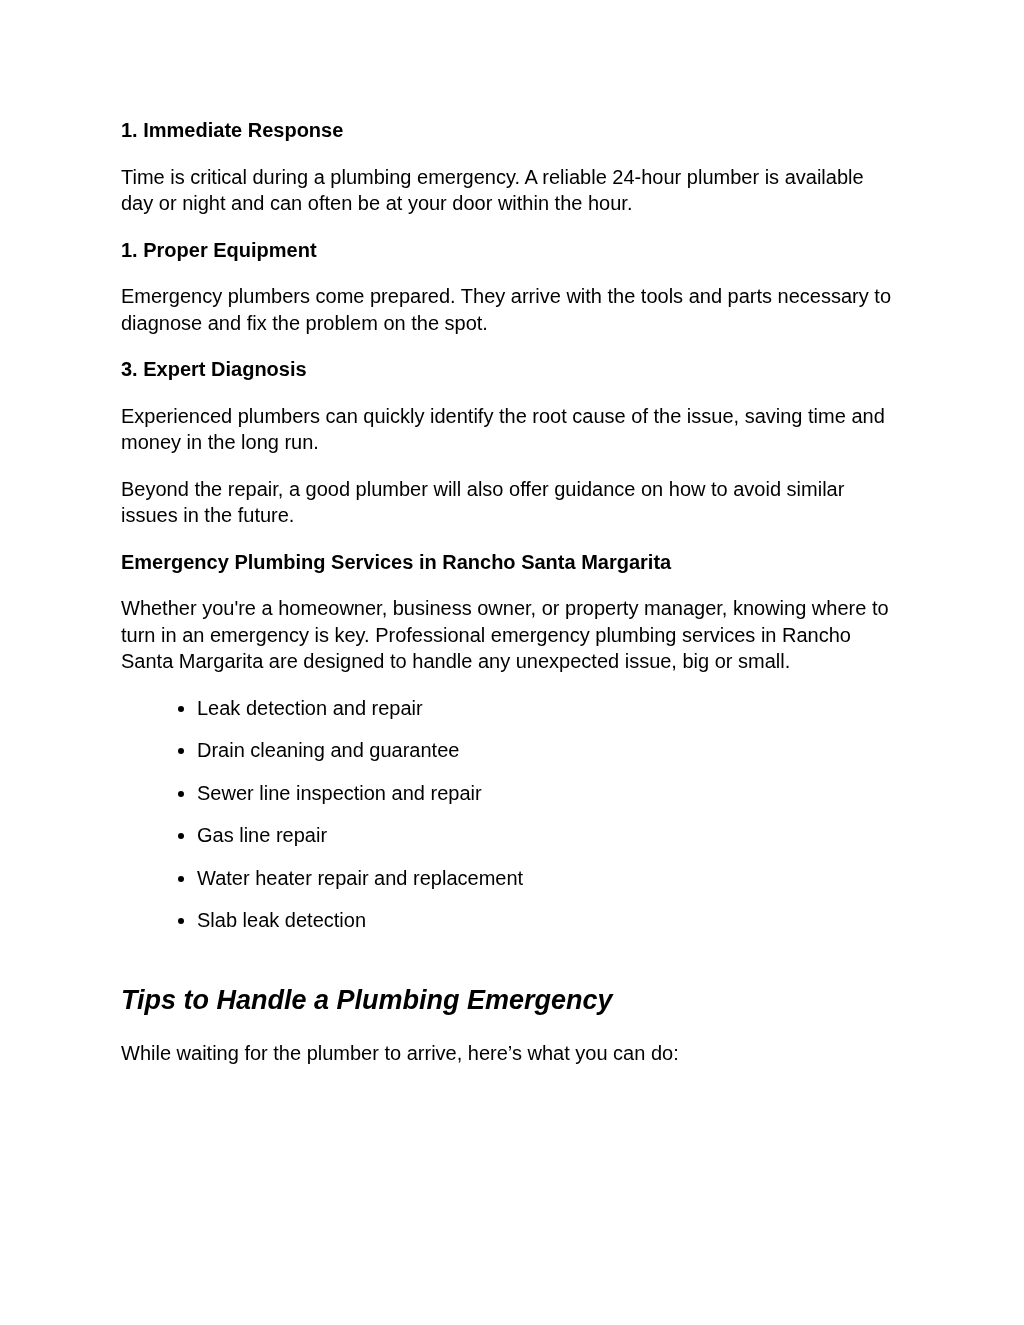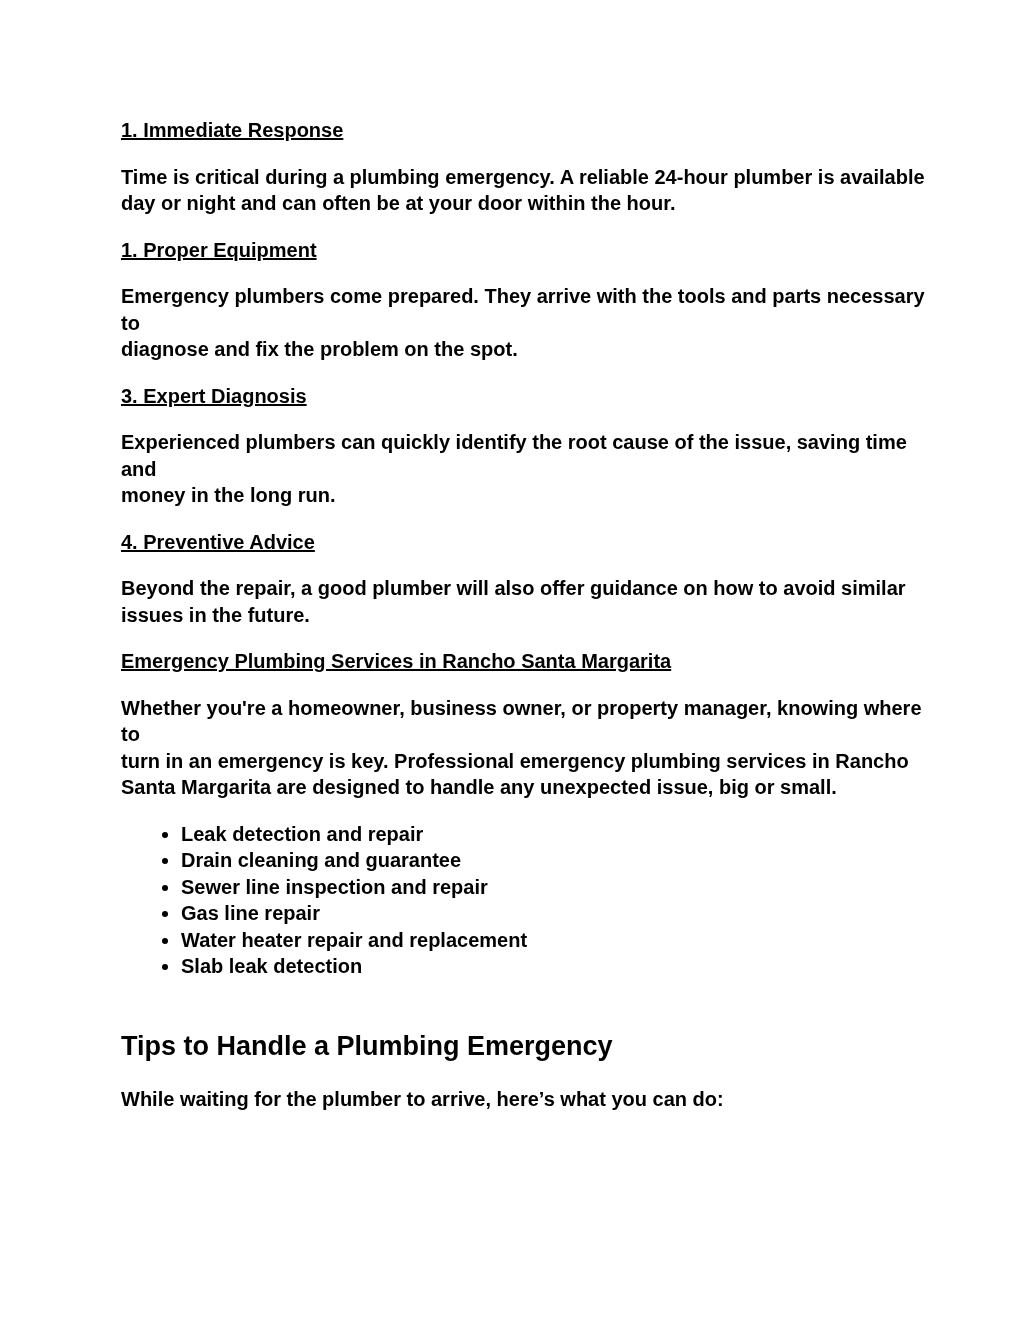--- a/index.html
+++ b/index.html
@@ -18,63 +18,61 @@
     box-sizing: border-box;
     width: 1024px;
     padding: 117px 88px 0 121px;
   }
   .para, .h4, .list-item {
     font-size: 20px;
     line-height: 26.5px;
     margin: 0 0 20px 0;
     white-space: pre-line;
     color: #000000;
-    font-weight: bold;
   }
   .h4 {
     font-weight: 700;
-    text-decoration: underline;
   }
   .h4.subhead {
     margin-top: 9px;
   }
   .h1 {
     font-size: 27px;
     line-height: 36px;
     font-weight: 700;
     margin: 0 0 22px 0;
+    font-style: italic;
   }
   ul.services {
     list-style: disc;
     margin: 0 0 48px 0;
     padding: 0 0 0 60px;
   }
   ul.services .list-item {
-    margin: 0;
+    margin: 16px;
     white-space: normal;
   }
 </style>
 </head>
 <body>
 
 <div class="doc">
 
   <div class="h4">1. Immediate Response</div>
   <div class="para">Time is critical during a plumbing emergency. A reliable 24-hour plumber is available
 day or night and can often be at your door within the hour.</div>
 
   <div class="h4">1. Proper Equipment</div>
   <div class="para">Emergency plumbers come prepared. They arrive with the tools and parts necessary to
 diagnose and fix the problem on the spot.</div>
 
   <div class="h4">3. Expert Diagnosis</div>
   <div class="para">Experienced plumbers can quickly identify the root cause of the issue, saving time and
 money in the long run.</div>
 
-  <div class="h4">4. Preventive Advice</div>
   <div class="para">Beyond the repair, a good plumber will also offer guidance on how to avoid similar
 issues in the future.</div>
 
   <div class="h4 subhead">Emergency Plumbing Services in Rancho Santa Margarita</div>
   <div class="para">Whether you're a homeowner, business owner, or property manager, knowing where to
 turn in an emergency is key. Professional emergency plumbing services in Rancho
 Santa Margarita are designed to handle any unexpected issue, big or small.</div>
 
 
   <ul class="services">

